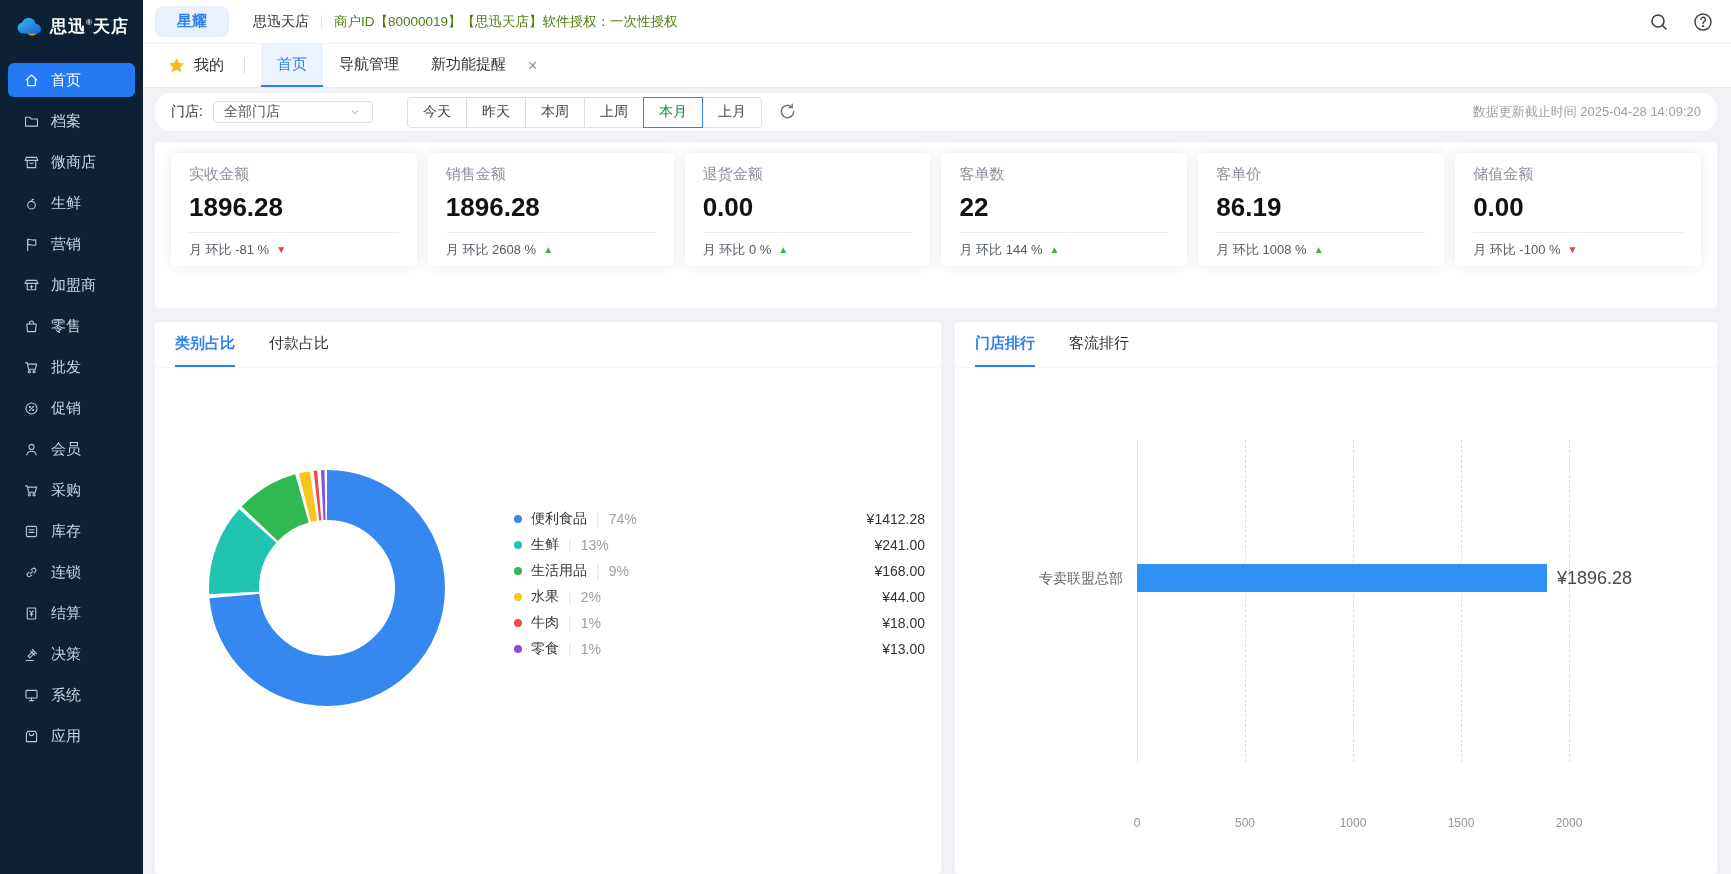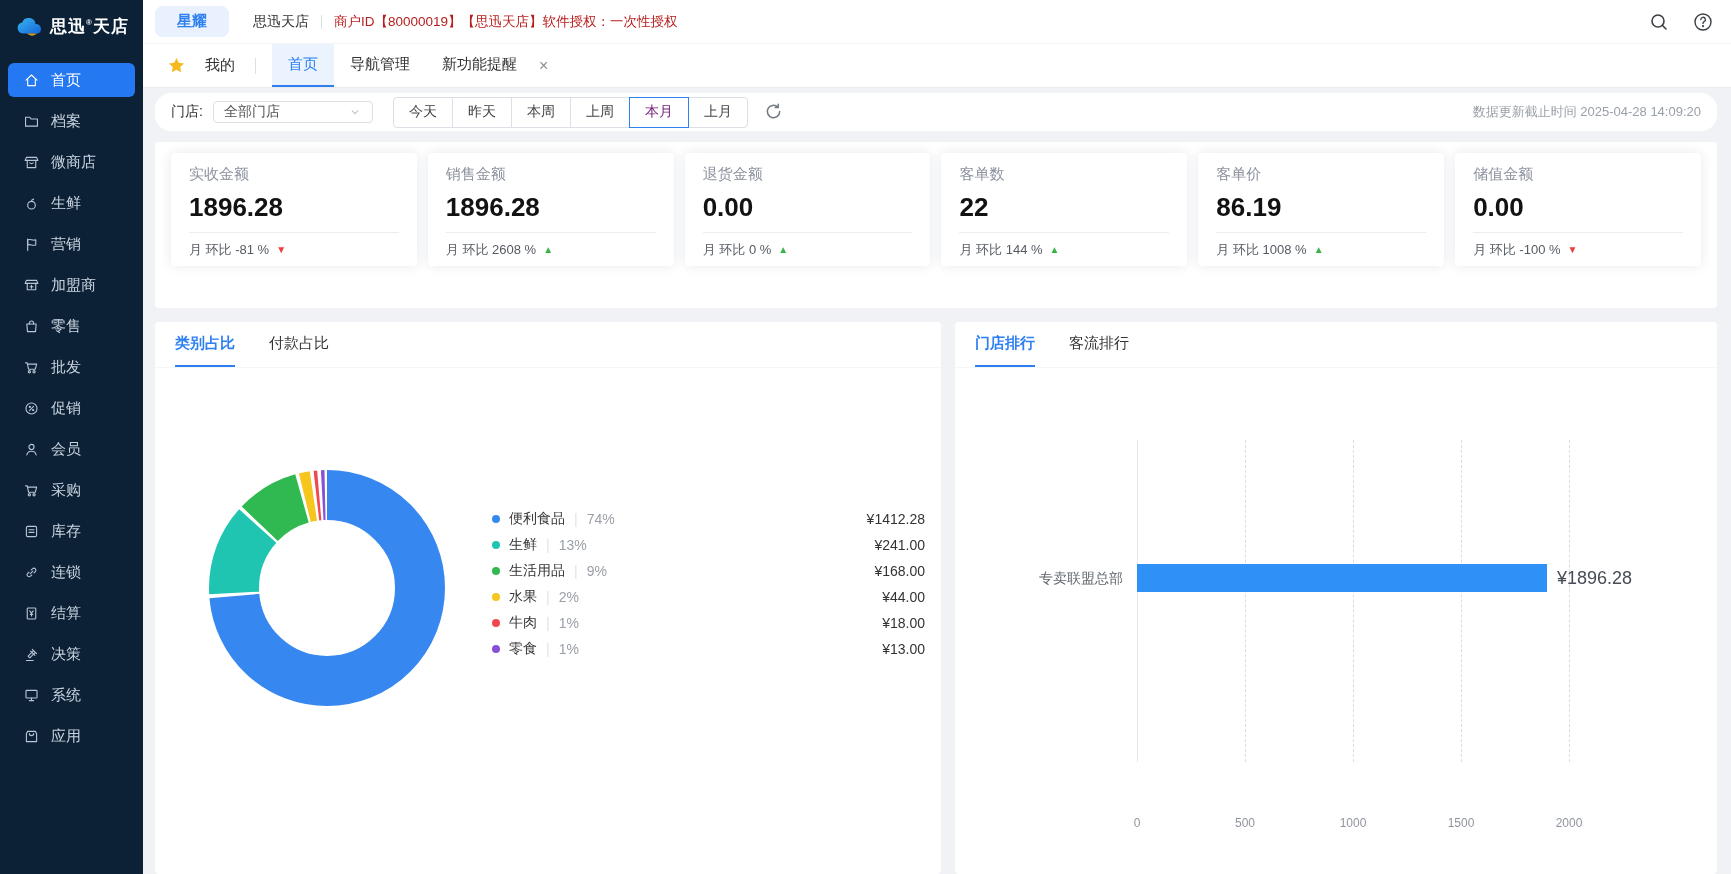--- a/index.html
+++ b/index.html
@@ -17,44 +17,44 @@
   .nav-item .ic { display:flex; width:17px; height:17px; color:#b9c6d4; }
   .nav-item.active { background:#2478f2; color:#fff; }
   .nav-item.active .ic { color:#fff; }
 
   
   .main { flex:1; display:flex; flex-direction:column; height:100%; }
   .topbar { height:44px; background:#fff; display:flex; align-items:center; padding:0 18px 0 12px; border-bottom:1px solid #f2f3f5; }
   .plan-badge { background:#e8f1fd; color:#2e80f0; font-size:15px; font-weight:bold; padding:6px 22px; border-radius:8px; cursor:pointer; }
   .app-name { margin-left:24px; font-size:14px; color:#333; }
   .v-sep { width:1px; height:14px; background:#dcdfe3; margin:0 12px; }
-  .license { font-size:13.5px; color:#b91c1c; }
+  .license { font-size:13.5px; color:#4d7c0f; }
   .topbar-icons { margin-left:auto; display:flex; align-items:center; gap:24px; }
   .icon-btn { width:20px; height:20px; cursor:pointer; color:#3c4045; display:flex; }
 
   .tabbar { height:44px; background:#fff; display:flex; align-items:stretch; padding-left:24px; border-bottom:1px solid #e9ebee; }
-  .fav { display:flex; align-items:center; gap:19px; cursor:pointer; }
+  .fav { display:flex; align-items:center; gap:8px; cursor:pointer; }
   .fav-label { font-size:15px; color:#333; }
   .tabbar .v-sep { align-self:center; height:16px; margin:0 16px 0 20px; }
   .tab { display:flex; align-items:center; gap:8px; padding:0 16px; font-size:15px; color:#333; cursor:pointer; border-bottom:2px solid transparent; }
   .tab.active { color:#2e80f0; background:#eaf3fe; border-bottom-color:#2e80f0; }
   .tab-close { color:#8a8f97; font-size:16px; cursor:pointer; display:flex; align-items:center; padding:0 6px; }
 
   .content { flex:1; padding:5px 14px 0 12px; overflow:hidden; }
 
   
   .filter-bar { background:#fff; border-radius:16px; height:38px; display:flex; align-items:center; padding:0 16px; }
   .filter-label { font-size:14px; color:#333; margin-right:10px; }
   .select { width:160px; height:22px; border:1px solid #dcdfe6; border-radius:4px; display:flex; align-items:center; padding:0 10px; color:#555; cursor:pointer; background:#fff; }
   .select .chev { margin-left:auto; display:flex; color:#c0c4cc; }
-  .range-group { display:flex; margin-left:20px; }
+  .range-group { display:flex; margin-left:34px; }
   .range-btn { min-width:60px; height:31px; border:1px solid #dcdfe6; background:#fff; color:#444; font-size:14px; display:flex; align-items:center; justify-content:center; cursor:pointer; margin-left:-1px; font-family:inherit; }
   .range-btn:first-child { border-radius:4px 0 0 4px; margin-left:0; }
   .range-btn:last-child { border-radius:0 4px 4px 0; }
-  .range-btn.active { color:#701a75; border-color:#2e80f0; position:relative; z-index:2; }
+  .range-btn.active { color:#15803d; border-color:#2e80f0; position:relative; z-index:2; }
   .refresh { margin-left:16px; width:20px; height:20px; color:#6f7a85; cursor:pointer; display:flex; }
   .updated { margin-left:auto; color:#9aa0a8; font-size:13px; }
 
   
   .metrics { background:#fff; border-radius:4px; margin-top:11px; height:166px; }
   .metrics-head { height:40px; display:flex; align-items:center; padding:0 16px; border-bottom:1px solid #f0f1f3; }
   .metrics-title { font-size:16px; font-weight:bold; color:#333; }
   .info-ic { margin-left:8px; display:flex; color:#b9bdc4; cursor:pointer; }
   .gear { margin-left:auto; display:flex; color:#98a1ab; cursor:pointer; }
   .cards { display:flex; gap:11px; padding:11px 16px; }
@@ -70,21 +70,21 @@
   .panels { display:flex; gap:14px; margin-top:14px; height:552px; }
   .panel { background:#fff; border-radius:4px; position:relative; overflow:hidden; }
   .panel.left { width:786px; }
   .panel.right { flex:1; }
   .panel-tabs { height:46px; display:flex; align-items:stretch; gap:34px; padding:0 20px; border-bottom:1px solid #f5f6f7; }
   .ptab { display:flex; align-items:center; font-size:15px; color:#333; cursor:pointer; border-bottom:2px solid transparent; }
   .ptab.active { color:#2e80f0; border-bottom-color:#2e80f0; font-weight:bold; }
 
   
   .donut-wrap { position:absolute; left:54px; top:148px; width:236px; height:236px; }
-  .legend { position:absolute; left:337px; right:16px; top:184px; }
+  .legend { position:absolute; left:359px; right:16px; top:184px; }
   .lg-row { display:flex; align-items:center; height:26px; font-size:14px; }
   .lg-dot { width:8px; height:8px; border-radius:50%; flex:0 0 8px; }
   .lg-name { margin-left:9px; color:#333; }
   .lg-sep { margin:0 9px; color:#e1e3e6; }
   .lg-pct { color:#9aa0a8; }
   .lg-amt { margin-left:auto; color:#333; }
 
   
   .bchart { position:absolute; inset:46px 0 0 0; }
   .grid-line { position:absolute; top:72px; height:322px; width:0; border-left:1px dashed #d9dce1; }

